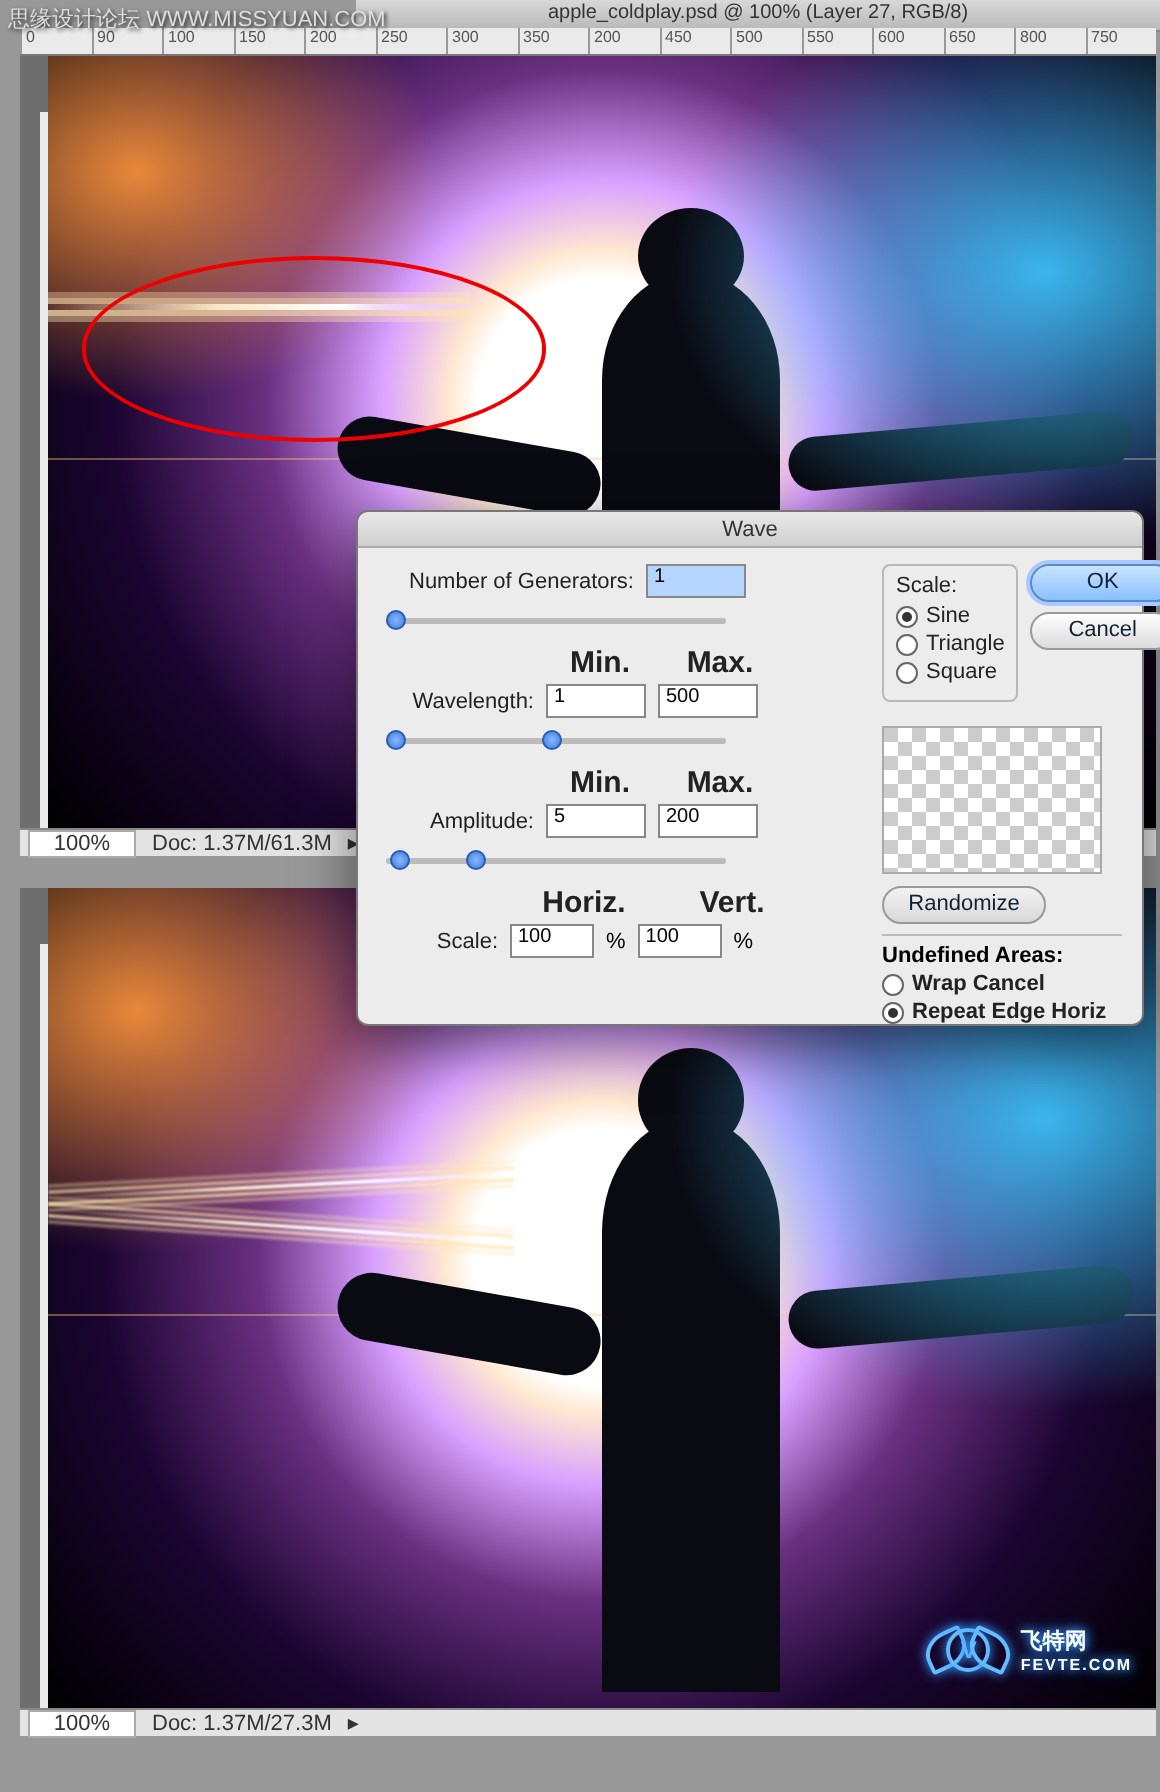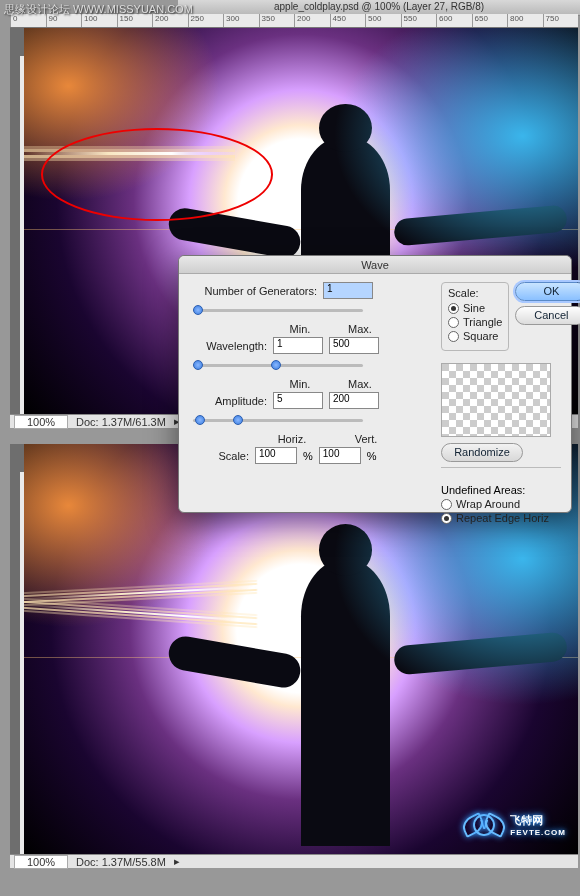--- a/index.html
+++ b/index.html
@@ -49,40 +49,40 @@
 .dialog-title { height:18px; background:linear-gradient(#e8e8e8,#cfcfcf); border-radius:6px 6px 0 0; text-align:center; line-height:18px; font-size:11px; color:#333; border-bottom:1px solid #aaa; }
 .dialog-body { padding:8px 10px; position:relative; height:calc(100% - 18px); }
 
 .row { display:flex; align-items:center; gap:6px; margin-bottom:4px; }
 .row label.lead { width:128px; text-align:right; color:#222;padding-left:12px; }
 .row label.sm { width:78px; text-align:right; color:#222; }
 .num-input { width:50px; height:17px; border:1px solid #888; background:#fff; text-align:left; padding:0 3px; font-size:10px; }
 .num-input.sel { background:#b5d5ff; }
 
 .col-labels { display:flex; gap:10px; margin-left:86px; margin-top:6px; margin-bottom:2px; }
-.col-labels span { width:50px; text-align:center; color:#222; font-size:11px; }
+.col-labels span { width:50px; text-align:center; color:#222; font-size:15px;font-weight:bold; }
 
 .slider { width:170px; height:14px; position:relative; margin-left:4px; margin-bottom:4px; }
 .slider .track { position:absolute; left:0; right:0; top:6px; height:3px; background:#bbb; border-radius:2px; }
 .slider .thumb { position:absolute; top:2px; width:10px; height:10px; background:radial-gradient(#8ab8ff,#3a7de0); border-radius:50%; border:1px solid #2a5db0; }
 
 .right-col { position:absolute; right:10px; top:8px; width:120px; }
 .type-box { border:1px solid #b8b8b8; border-radius:4px; padding:4px 6px 6px; margin-bottom:6px; background:#ececec; }
 .type-box .legend { color:#222; margin-bottom:3px; }
 .radio-row { display:flex; align-items:center; gap:4px; margin:2px 0; color:#222; }
 .radio { width:11px; height:11px; border:1px solid #666; border-radius:50%; background:#fff; display:inline-flex; align-items:center; justify-content:center; }
 .radio.on::after { content:""; width:5px; height:5px; background:#333; border-radius:50%; }
 
 .aqua-btn { width:72px; height:19px; border-radius:10px; border:1px solid #5a8ac8; background:linear-gradient(#c8e4ff,#8ac0ff); color:#123; text-align:center; line-height:17px; font-size:11px; margin-bottom:5px; box-shadow: 0 0 0 2px #a8c8ff; }
 .aqua-btn.secondary { background:linear-gradient(#fefefe,#dcdcdc); border-color:#999; box-shadow:none; }
 .aqua-btn.gray { background:linear-gradient(#f2f2f2,#d8d8d8); border-color:#999; box-shadow:none; width:82px; }
 
 .checker { width:110px; height:74px; margin:6px 0; background: repeating-conic-gradient(#fff 0 25%, #ccc 0 50%) 0 0/14px 14px; border:1px solid #aaa; }
 
-.undefined-box { border-top:1px solid #bbb; padding-top:16px; }
+.undefined-box { border-top:1px solid #bbb; padding-top:4px;font-weight:bold; }
 
 .left-controls { width:252px; }
 
 .logo-corner { position:absolute; right:12px; bottom:14px; color:#fff; text-shadow:0 0 4px #39f,0 0 8px #39f; font-weight:bold; font-size:15px; display:flex; align-items:center; gap:4px; }
 .logo-wings { width:44px; height:30px; }
 .logo-wings::before,.logo-wings::after { content:""; position:absolute; width:18px; height:14px; border:2px solid #6bf; border-radius:60% 10% 60% 10%; box-shadow:0 0 6px #39f; }
 .logo-wings::before { left:0; top:6px; transform:rotate(-25deg); }
 .logo-wings::after { right:0; top:6px; transform:rotate(25deg) scaleX(-1); }
 .logo-v { width:22px; height:22px; border:2px solid #6bf; border-radius:50%; display:flex; align-items:center; justify-content:center; color:#6bf; font-size:12px; box-shadow:0 0 6px #39f; }
 </style>
@@ -161,21 +161,21 @@
           <div class="logo-v" style="position:absolute;left:11px;top:4px">V</div>
         </div>
       <div>
         <div>飞特网</div>
         <div style="font-size:8px;letter-spacing:1px">FEVTE.COM</div>
       </div>
     </div>
   </div>
   <div class="status-bar">
     <div class="zoom-box">100%</div>
-    <span>Doc: 1.37M/55.8M</span>
+    <span>Doc: 1.37M/27.3M</span>
     <span>▸</span>
   </div>
 </div>
 
 <div class="dialog">
   <div class="dialog-title">Wave</div>
   <div class="dialog-body">
     <div class="left-controls">
       <div class="row">
         <label class="lead">Number of Generators:</label>
@@ -250,21 +250,21 @@
           <div class="aqua-btn">OK</div>
           <div class="aqua-btn secondary">Cancel</div>
         </div>
       </div>
       <div class="checker"></div>
       <div class="aqua-btn gray">Randomize</div>
       <div class="undefined-box">
         <div class="legend">Undefined Areas:</div>
         <div class="radio-row">
             <span class="radio"></span>
-            <span>Wrap Around</span>
+            <span>Wrap Cancel</span>
           </div>
         <div class="radio-row">
             <span class="radio on"></span>
             <span>Repeat Edge Horiz</span>
           </div>
       </div>
     </div>
   </div>
 </div>
 

